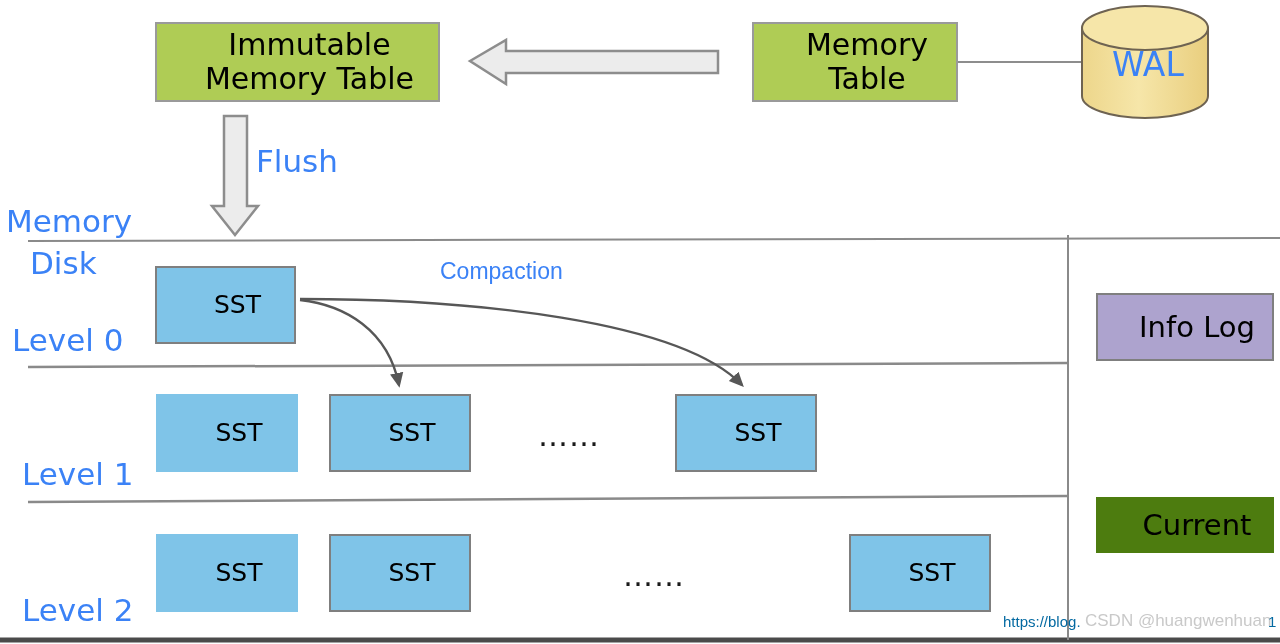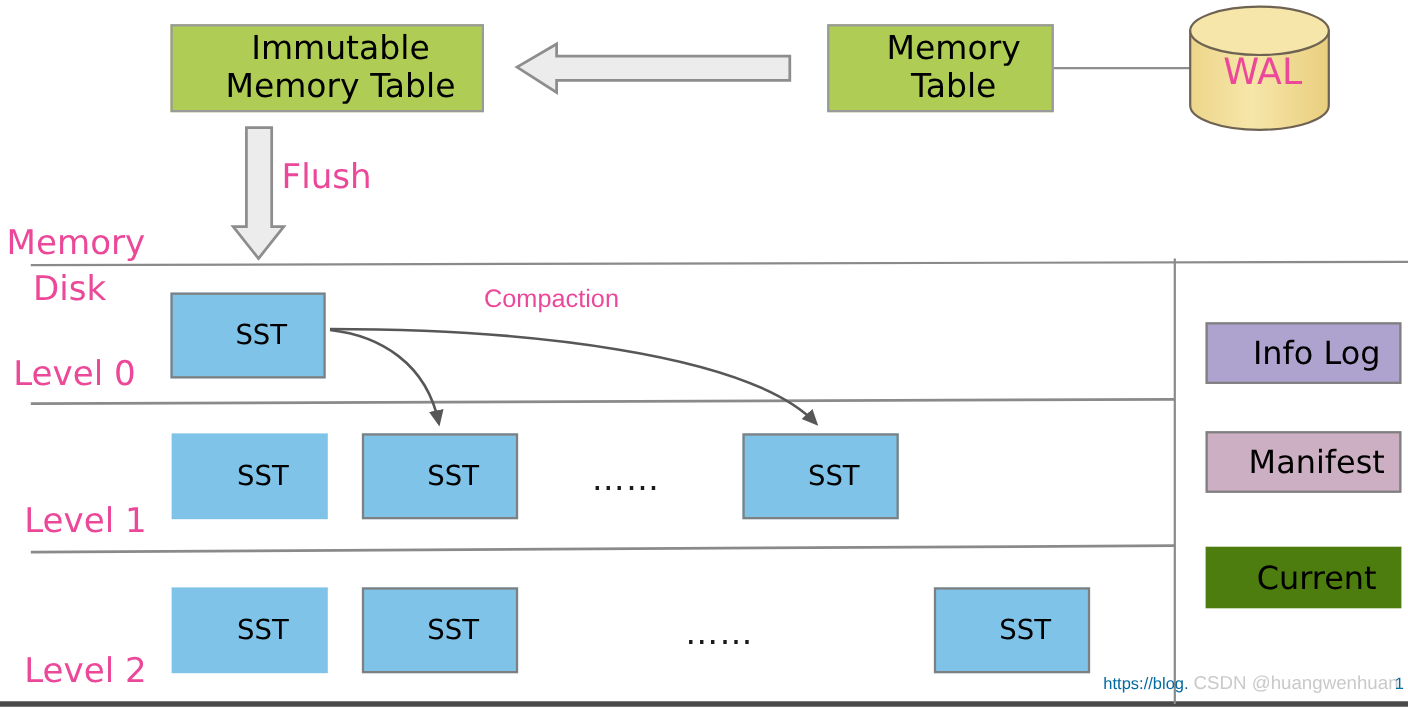--- a/index.html
+++ b/index.html
@@ -48,21 +48,21 @@
   }
 
   .side-box {
     font-size: 29px;
     border: 2px solid #7f7f7f;
   }
 
   
   .label {
     position: absolute;
-    color: #ec4899;
+    color: #3b82f6;
     white-space: nowrap;
   }
   .label-left {
     font-size: 31px;
   }
   .label-flush {
     font-size: 31px;
   }
   .label-compaction {
     font-size: 23px;
@@ -172,23 +172,22 @@
   <div class="label label-left" style="left:22px; top:592px;">Level 2</div>
 
   <div class="box sst-box noborder" style="left:156px; top:534px; width:142px; height:78px;">SST</div>
 
   <div class="box sst-box" style="left:329px; top:534px; width:142px; height:78px;">SST</div>
 
   <div class="dots" style="left:623px; top:558px;">……</div>
 
   <div class="box sst-box" style="left:849px; top:534px; width:142px; height:78px;">SST</div>
 
-  <div class="box side-box" style="left:1096px; top:293px; width:178px; height:56px; background:#ADA3CE;">Info Log</div>
+  <div class="box side-box" style="left:1096px; top:293px; width:178px; height:68px; background:#ADA3CE;">Info Log</div>
 
-  <div class="box side-box" style="left:1096px; top:392px; width:178px; height:56px; background:#CDAFC3;">Manifest</div>
 
   <div class="box side-box" style="left:1096px; top:497px; width:178px; height:56px; background:#4d7c0f; border:none;">Current</div>
 
   <div class="watermark wm-a" style="left:1003px; top:613px;">https://blog.</div>
 
   <div class="watermark wm-b" style="left:1085px; top:611px;">CSDN @huangwenhuan</div>
 
   <div class="watermark wm-a" style="left:1268px; top:613px;">1</div>
 
 </div>

